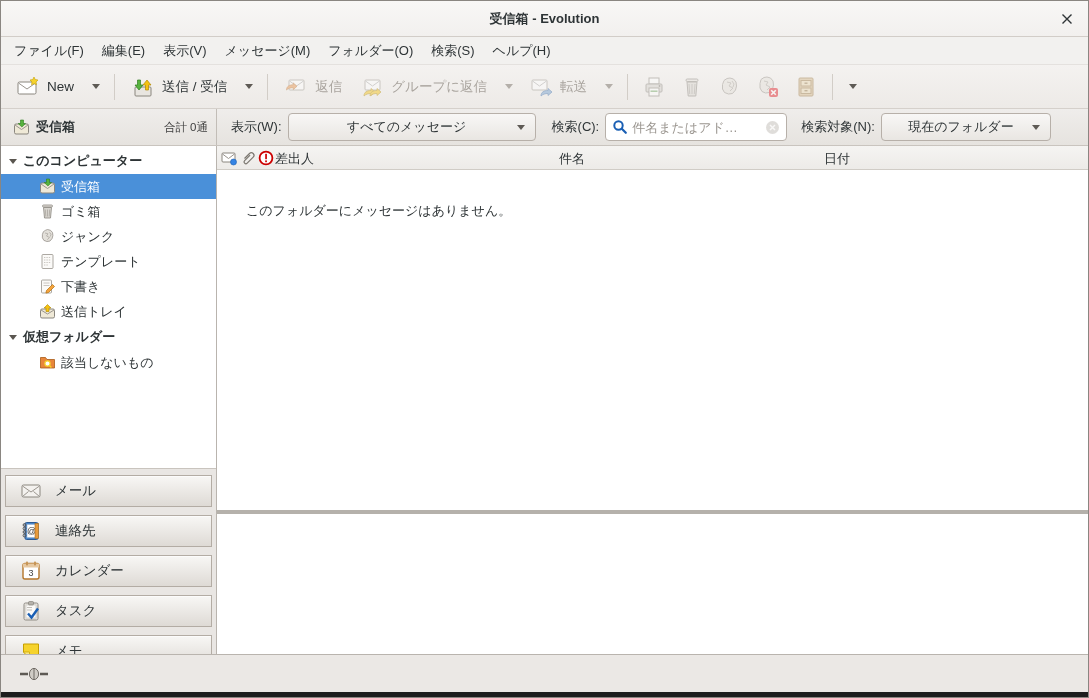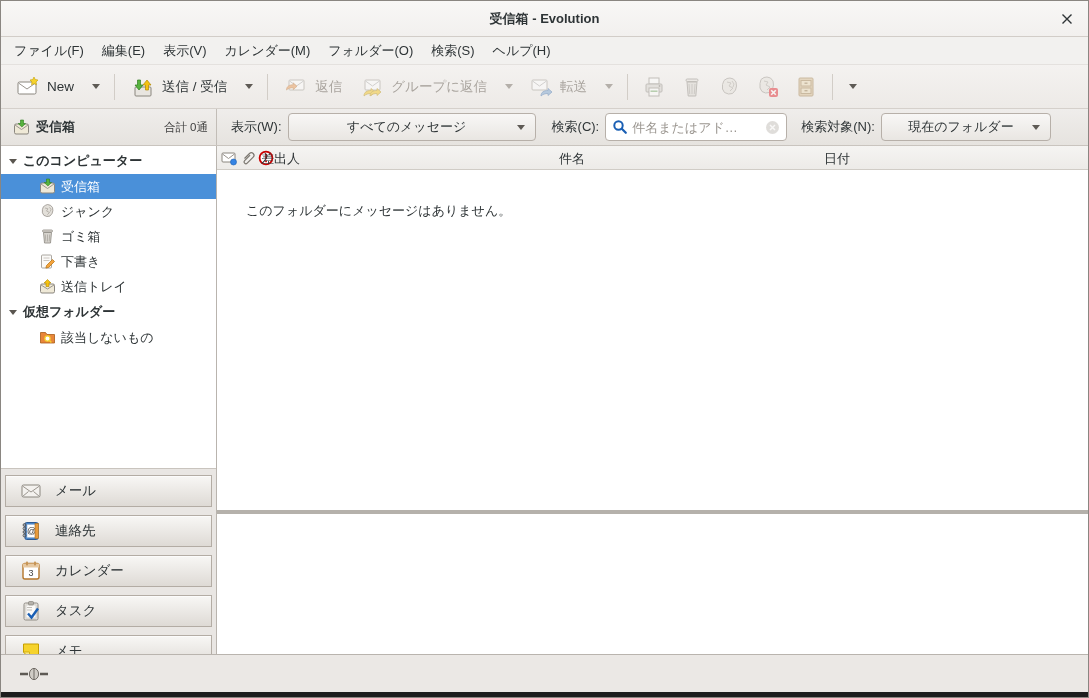--- a/index.html
+++ b/index.html
@@ -82,21 +82,21 @@
       <svg width="12" height="12" viewBox="0 0 12 12">
           <path d="M1.5 1.5l9 9M10.5 1.5l-9 9" stroke="#2e3436" stroke-width="1.4"></path>
         </svg>
     </span>
   </div>
 
   <div class="menubar">
     <span class="menu-item">ファイル(F)</span>
     <span class="menu-item">編集(E)</span>
     <span class="menu-item">表示(V)</span>
-    <span class="menu-item">カレンダー(M)</span>
+    <span class="menu-item">メッセージ(M)</span>
     <span class="menu-item">フォルダー(O)</span>
     <span class="menu-item">検索(S)</span>
     <span class="menu-item">ヘルプ(H)</span>
   </div>
 
   <div class="toolbar">
     <div class="tb-btn">
       <svg width="24" height="24" viewBox="0 0 24 24">
           <rect x="2" y="7" width="18" height="12" rx="1.5" fill="#fff" stroke="#8a867f"></rect>
           <path d="M2.5 8l8.5 6 8.5-6" fill="none" stroke="#9a958e"></path>
@@ -245,32 +245,39 @@
         <div class="tree-row selected">
           <svg width="17" height="17" viewBox="0 0 17 17">
               <rect x="1.5" y="5" width="14" height="10" rx="1.5" fill="#efe9d7" stroke="#8a867f"></rect>
               <path d="M2 6l6.5 4.5L15 6" fill="none" stroke="#9a958e"></path>
               <path d="M7.5 1h3v3.5h2L8.9 8 5.2 4.5h2.3z" fill="#57b33e" stroke="#2e7d1e" stroke-width=".6"></path>
             </svg>
           <span>受信箱</span>
         </div>
         <div class="tree-row">
           <svg width="17" height="17" viewBox="0 0 17 17">
-              <path d="M8.5 1.5l3 .8 2 2.2.4 3-.8 3-2.2 2.6-3 .4-3-1.1-1.5-2.6V6.5l1-2.8 2.3-1.5z" fill="#e3e0da" stroke="#97928b" stroke-width=".8"></path>
-              <path d="M6 5l3 .8-1.5 2.2 3 1.5-2.2 2.2M10.5 4.2l1.5 2.2-.8 2.2" stroke="#a8a49c" stroke-width=".7" fill="none"></path>
-            </svg>
-          <span>ジャンク</span>
-        </div>
-        <div class="tree-row">
-          <svg width="17" height="17" viewBox="0 0 17 17">
               <rect x="3.5" y="2" width="10" height="2" rx="1" fill="#e4e1dc" stroke="#8a867f" stroke-width=".8"></rect>
               <path d="M4.5 4.5h8l-1 10.5h-6z" fill="#d8d5cf" stroke="#8a867f" stroke-width=".8"></path>
               <path d="M6.3 6.5l.5 7M8.5 6.5v7M10.7 6.5l-.5 7" stroke="#a5a19a" stroke-width=".7" fill="none"></path>
             </svg>
           <span>ゴミ箱</span>
+        </div>
+        <div class="tree-row">
+          <svg width="17" height="17" viewBox="0 0 17 17">
+              <path d="M8.5 1.5l3 .8 2 2.2.4 3-.8 3-2.2 2.6-3 .4-3-1.1-1.5-2.6V6.5l1-2.8 2.3-1.5z" fill="#e3e0da" stroke="#97928b" stroke-width=".8"></path>
+              <path d="M6 5l3 .8-1.5 2.2 3 1.5-2.2 2.2M10.5 4.2l1.5 2.2-.8 2.2" stroke="#a8a49c" stroke-width=".7" fill="none"></path>
+            </svg>
+          <span>ジャンク</span>
+        </div>
+        <div class="tree-row">
+          <svg width="17" height="17" viewBox="0 0 17 17">
+              <rect x="3" y="1.5" width="11" height="14" rx="1" fill="#fbfaf8" stroke="#97928b" stroke-width=".8"></rect>
+              <path d="M5 4.5h7M5 7h7M5 9.5h7M5 12h4.5" stroke="#c4c0ba" stroke-width=".9" stroke-dasharray="1.4 1"></path>
+            </svg>
+          <span>テンプレート</span>
         </div>
         <div class="tree-row">
           <svg width="17" height="17" viewBox="0 0 17 17">
               <rect x="2.5" y="2" width="10" height="13" rx="1" fill="#fbfaf8" stroke="#97928b" stroke-width=".8"></rect>
               <path d="M4.5 5h6M4.5 7.5h6" stroke="#c4c0ba" stroke-width=".9"></path>
               <path d="M7.5 12.5l6-6 2 2-6 6-2.6.6z" fill="#f5a33c" stroke="#b06d0a" stroke-width=".7"></path>
             </svg>
           <span>下書き</span>
         </div>
         <div class="tree-row">
@@ -354,21 +361,21 @@
             <circle cx="12.5" cy="12" r="3" fill="#3584e4" stroke="#1c5fb0" stroke-width=".6"></circle>
           </svg>
         <svg class="hicon" style="left:23px" width="16" height="16" viewBox="0 0 16 16">
             <path d="M4.5 8.5l5-5a2.6 2.6 0 013.7 3.7l-6 6a1.8 1.8 0 01-2.6-2.6l5.5-5.5" fill="none" stroke="#7c7871" stroke-width="1.2"></path>
           </svg>
         <svg class="hicon" style="left:41px" width="16" height="16" viewBox="0 0 16 16">
             <circle cx="8" cy="8" r="6.4" fill="#fff" stroke="#c00" stroke-width="1.8"></circle>
             <rect x="7.2" y="3.8" width="1.7" height="5.4" fill="#c00"></rect>
             <rect x="7.2" y="10.4" width="1.7" height="1.8" fill="#c00"></rect>
           </svg>
-        <span class="hcol" style="left:44px">差出人</span>
+        <span class="hcol" style="left:58px">差出人</span>
         <span class="hcol" style="left:342px">件名</span>
         <span class="hcol" style="left:607px">日付</span>
       </div>
       <div class="msg-list">
         <span class="empty-text">このフォルダーにメッセージはありません。</span>
       </div>
       <div class="splitter"></div>
       <div class="preview"></div>
     </div>
   </div>

